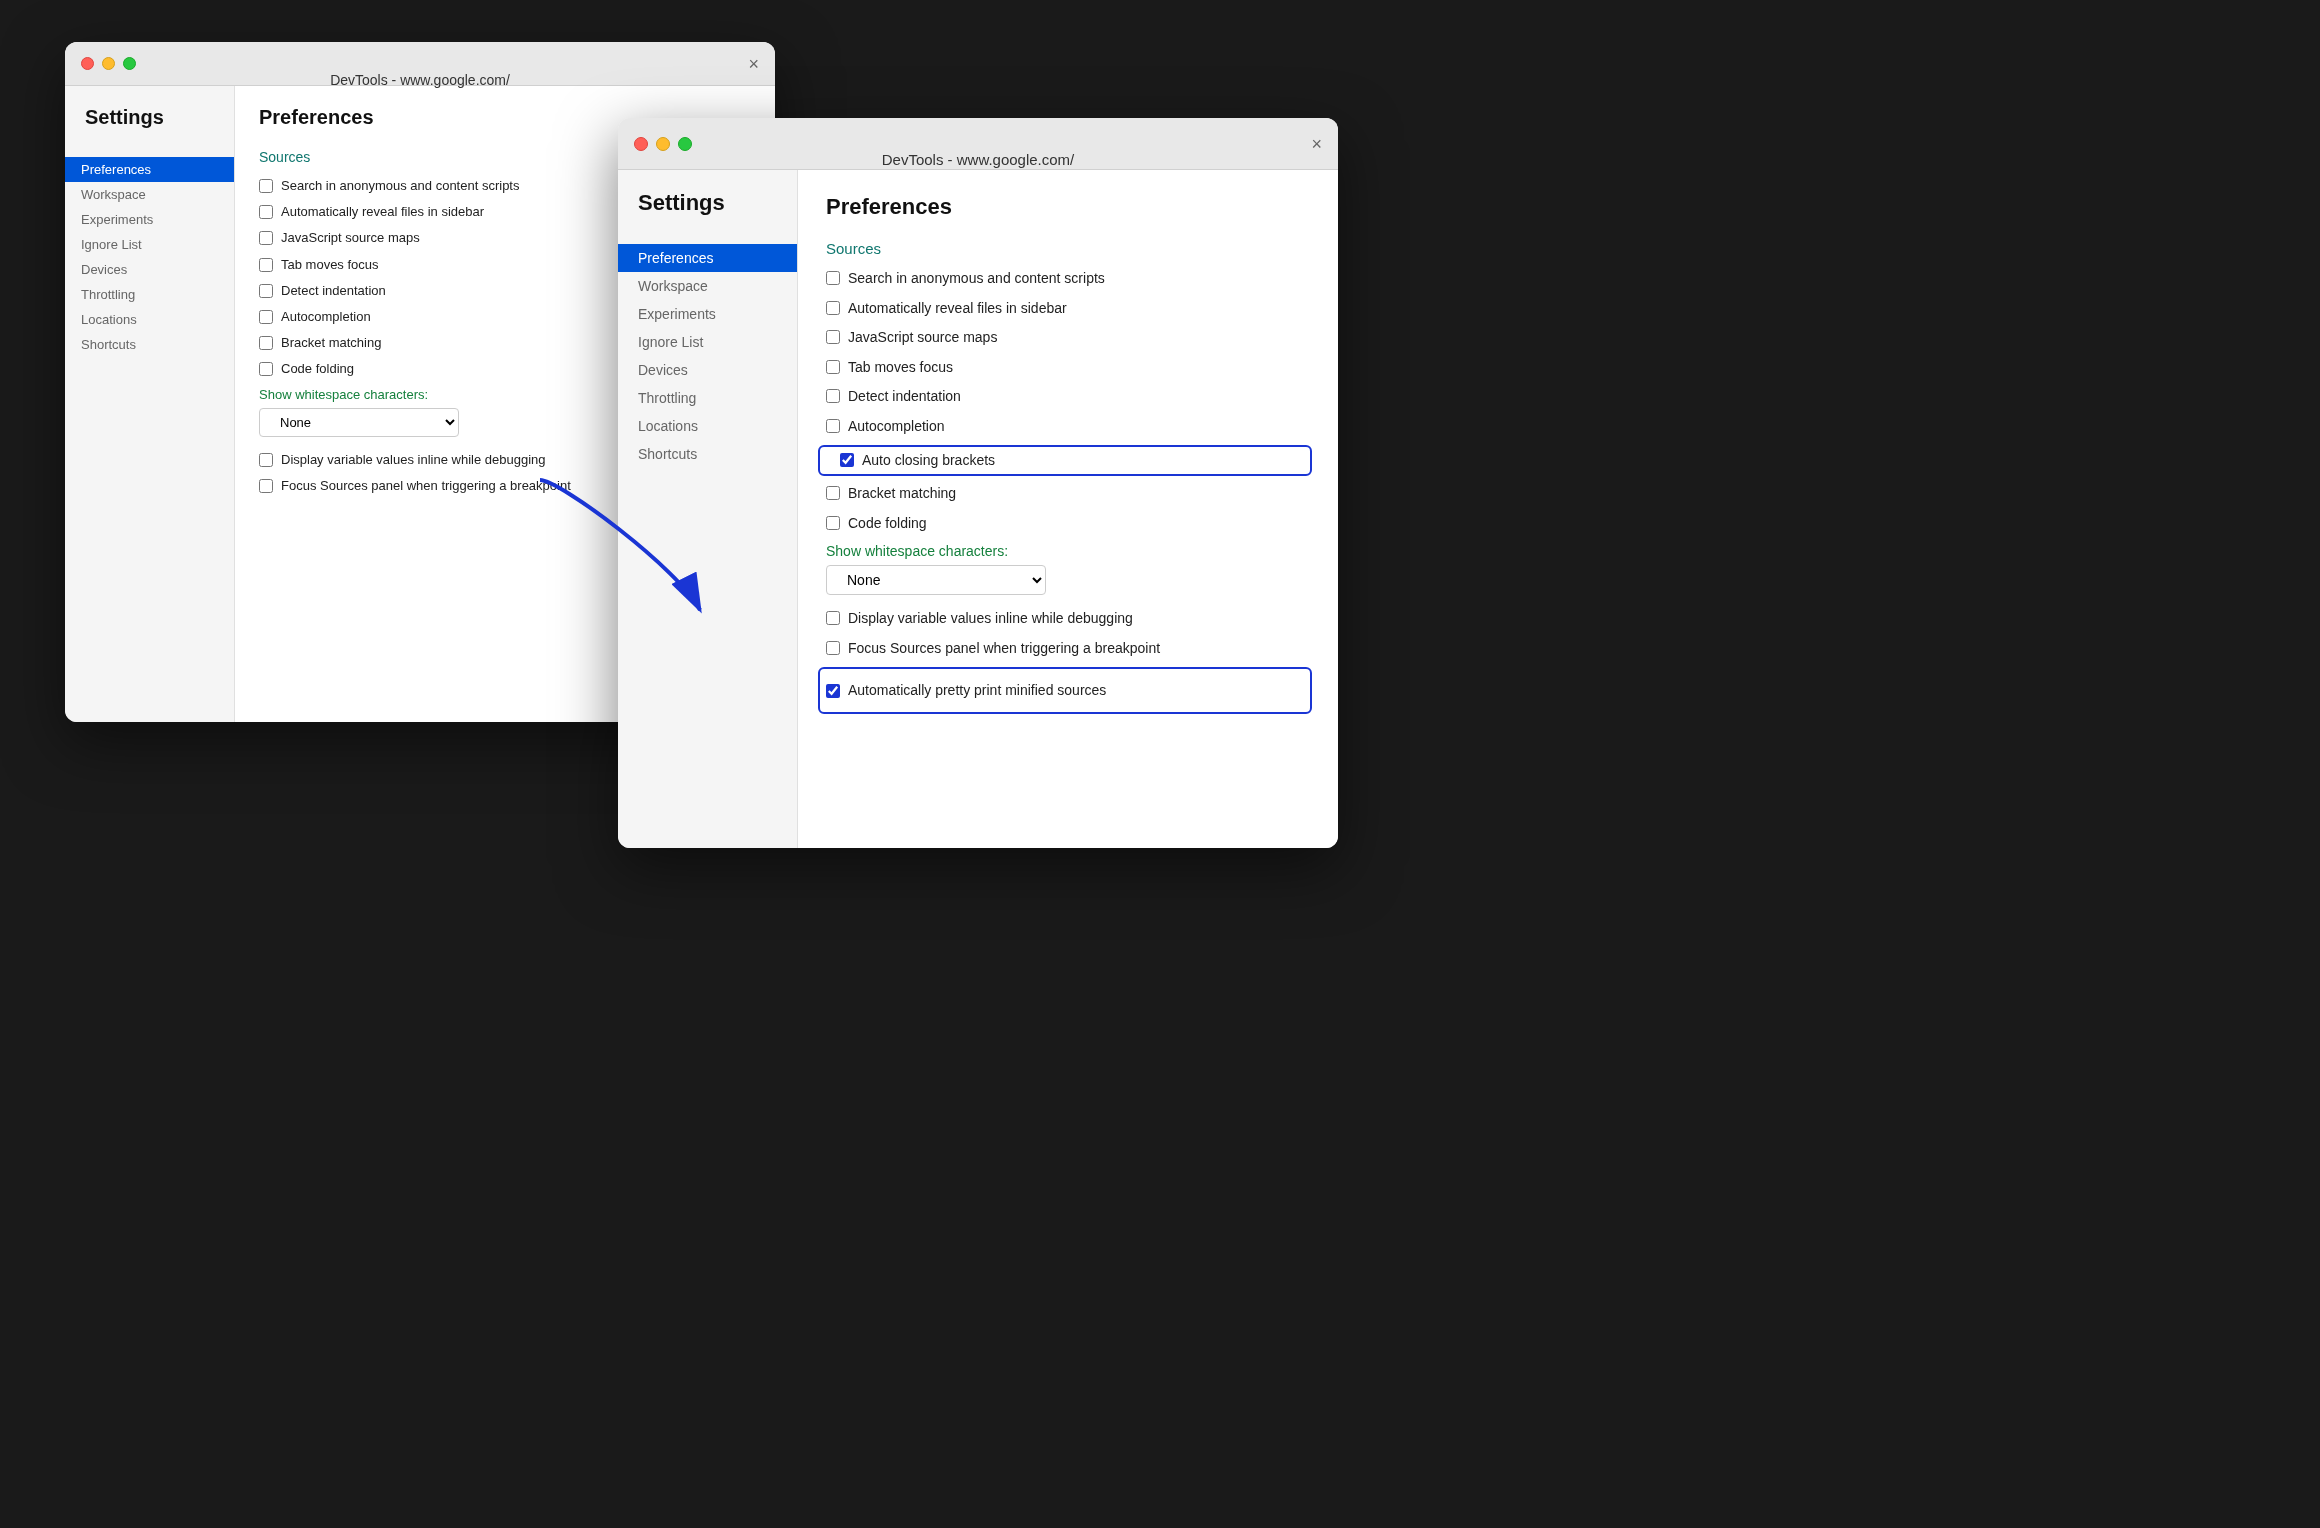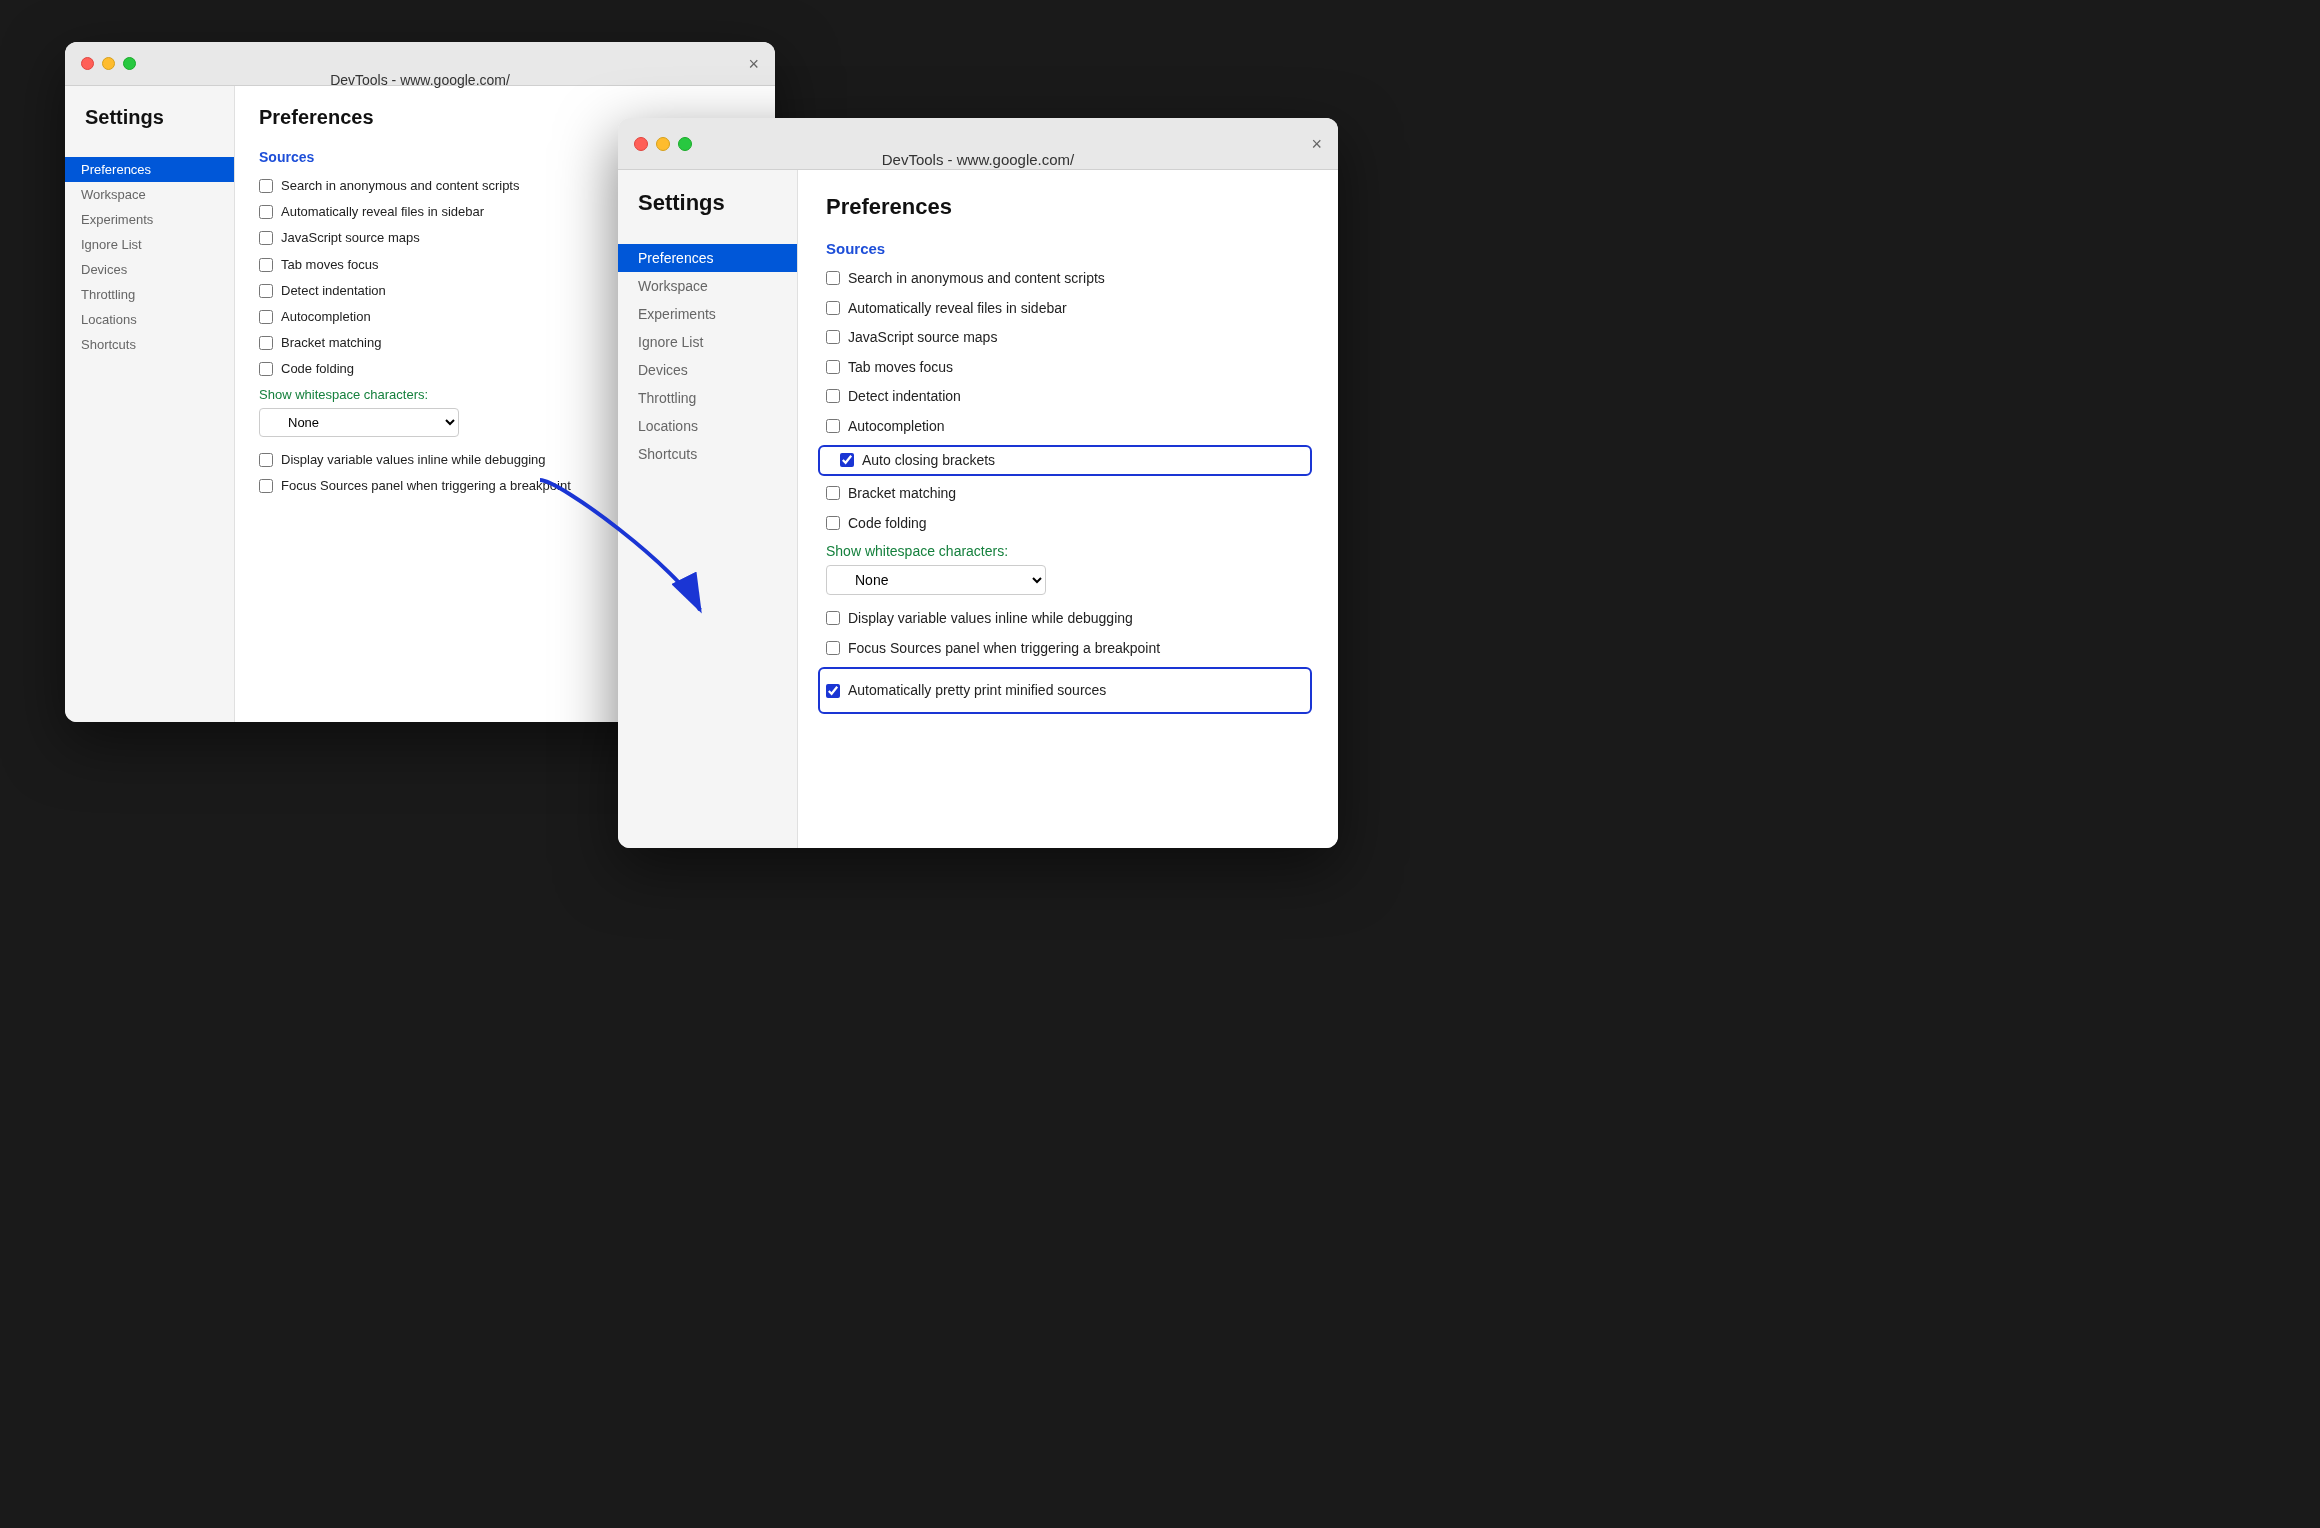--- a/index.html
+++ b/index.html
@@ -114,22 +114,22 @@
 
     .content-title {
       font-size: 22px;
       font-weight: 600;
       color: #111;
       margin-bottom: 20px;
     }
 
     .section-title {
       font-size: 15px;
-      font-weight: 700;
-      color: #1d4ed8;
+      font-weight: 400;
+      color: #0f766e;
       margin-bottom: 12px;
     }
 
     .checkbox-row {
       display: flex;
       align-items: flex-start;
       gap: 8px;
       margin-bottom: 10px;
       font-size: 14px;
       color: #222;
@@ -165,21 +165,21 @@
     }
 
     .select-label {
       font-size: 14px;
       color: #15803d;
       margin-bottom: 6px;
     }
 
     select {
       width: 220px;
-      padding: 5px 24px;
+      padding: 5px 16px;
       font-size: 14px;
       border: 1px solid #ccc;
       border-radius: 4px;
       background: #fff;
       cursor: pointer;
       appearance: auto;
     }
 
     
     .window-1 {

